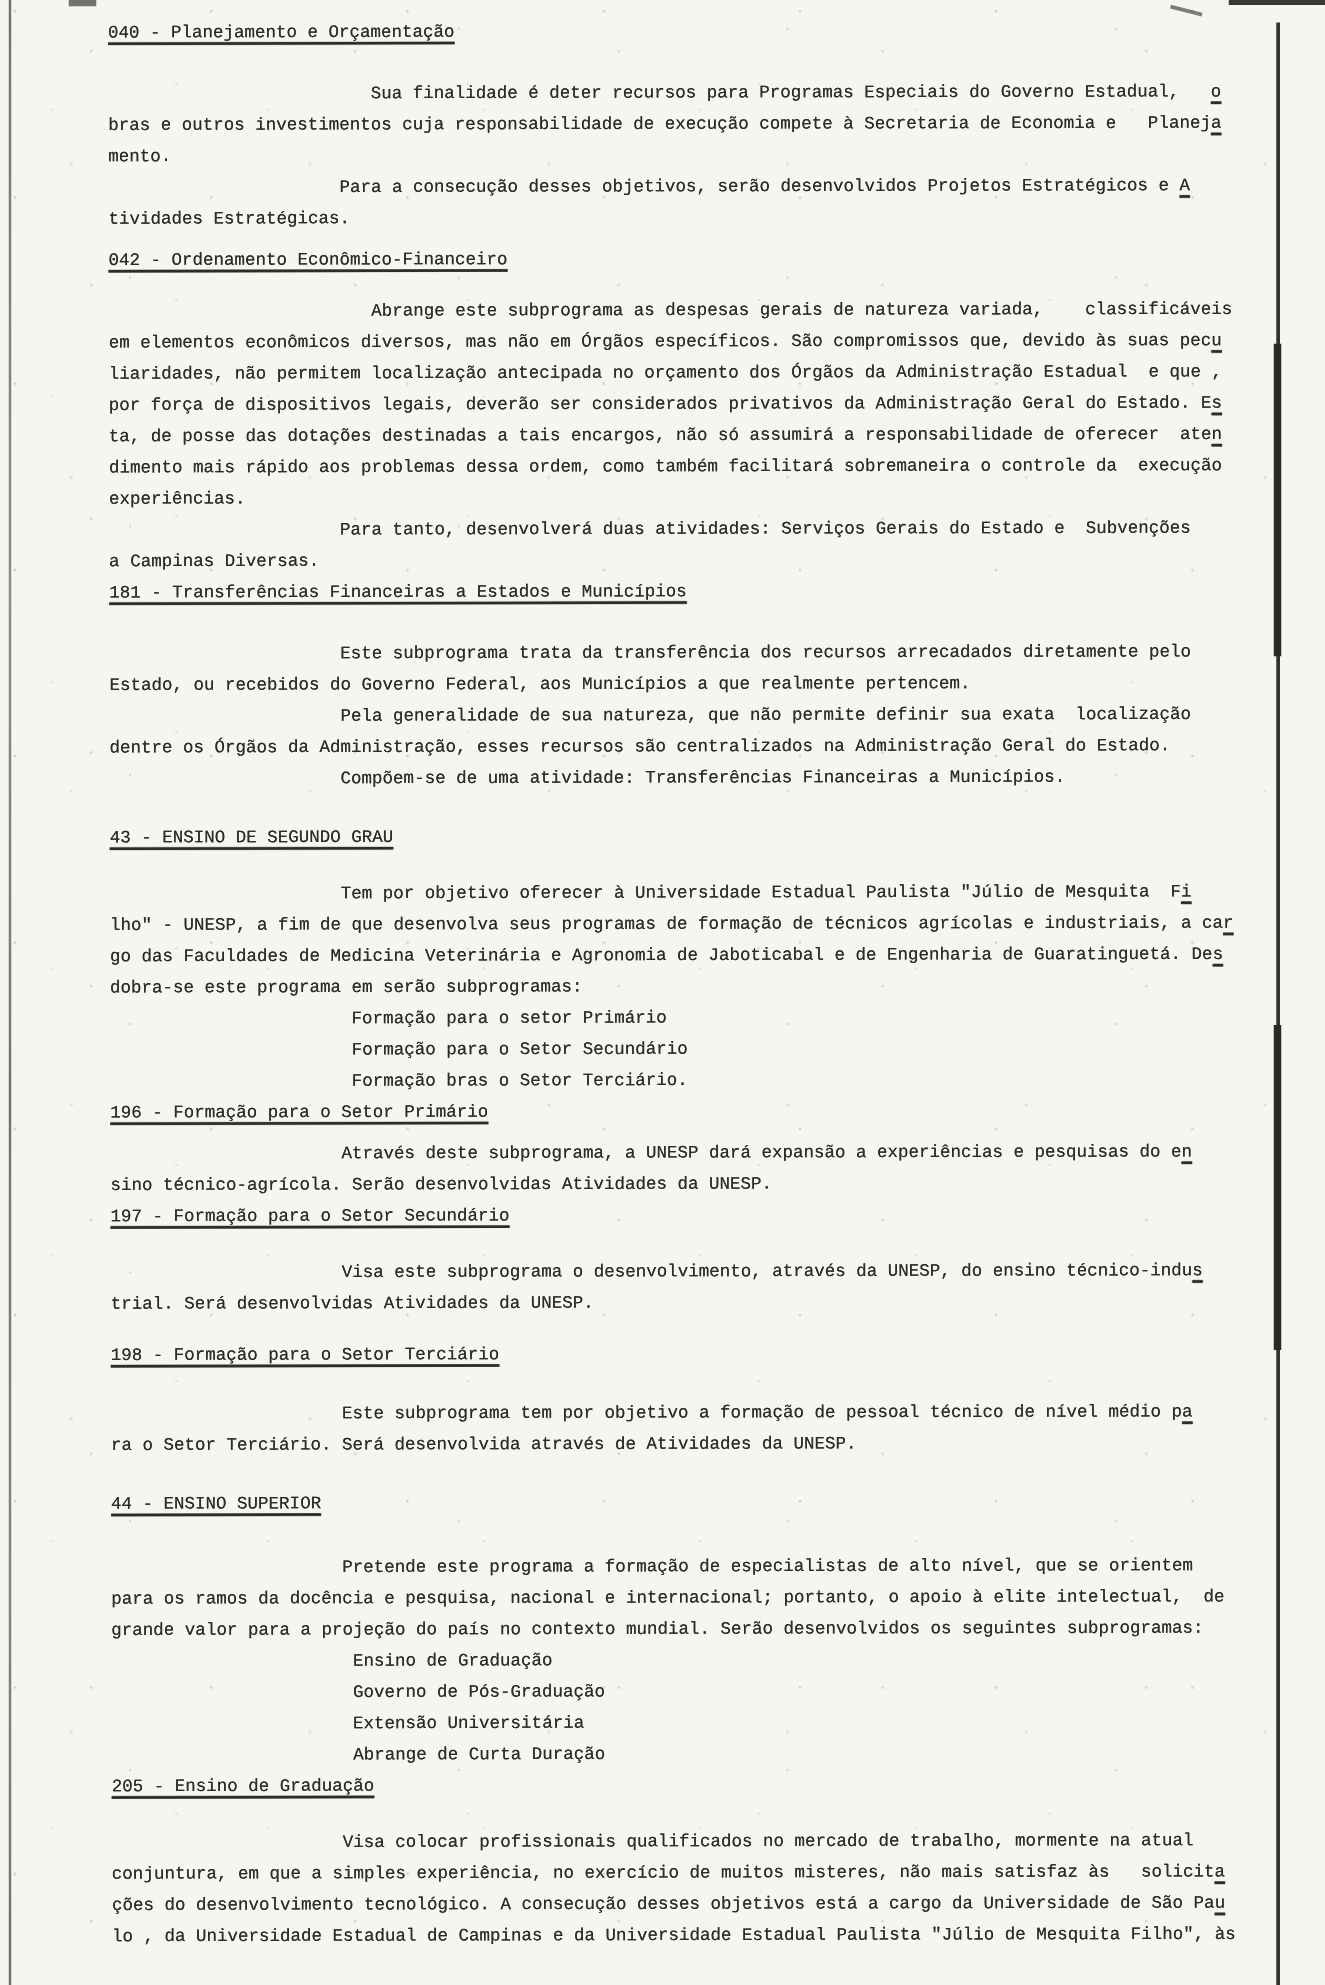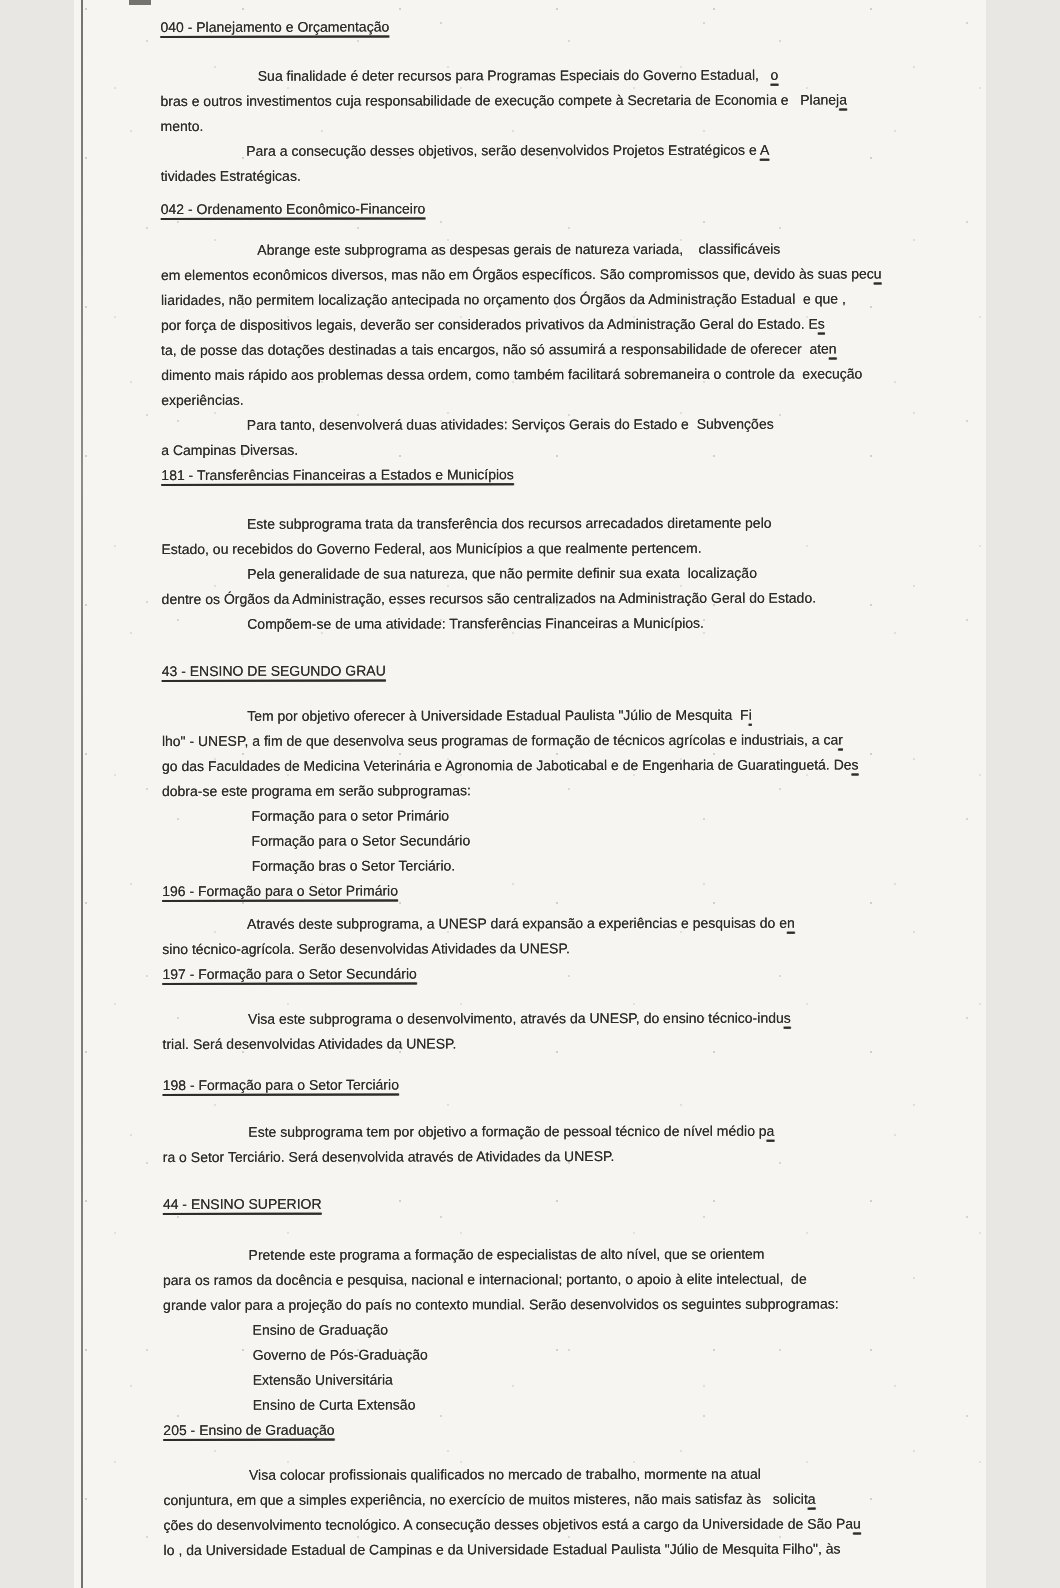--- a/index.html
+++ b/index.html
@@ -1,31 +1,31 @@
 <!DOCTYPE html>
 <html lang="pt-BR"><head>
 <meta charset="utf-8">
 <title>Documento digitalizado</title>
 <style>
   html,body{margin:0;padding:0;background:#e8e7e3;}
   .page{
     position:relative;
-    width:912px;height:1588px;
+    width:1060px;height:1588px;
     margin:0 auto;
     background-color:#f6f5f1;
     background-image:
       radial-gradient(circle at 12px 9px, rgba(40,38,34,.18) 0.7px, transparent 1.4px),
       radial-gradient(circle at 73px 41px, rgba(40,38,34,.14) 0.8px, transparent 1.5px),
       radial-gradient(circle at 41px 88px, rgba(40,38,34,.12) 0.6px, transparent 1.2px),
       radial-gradient(circle at 104px 23px, rgba(40,38,34,.15) 0.7px, transparent 1.3px),
       radial-gradient(circle at 57px 131px, rgba(40,38,34,.11) 0.9px, transparent 1.6px),
       radial-gradient(circle at 141px 67px, rgba(40,38,34,.13) 0.6px, transparent 1.2px);
     background-size:157px 149px,211px 187px,173px 229px,263px 199px,191px 251px,233px 173px;
     overflow:hidden;
-    font-family:Liberation Sans, sans-serif;
+    font-family:Liberation Mono, monospace;
     color:#2e2c29;
   }
   
   .edge-left{
     position:absolute;left:7px;top:0;width:2px;height:1588px;
     background:linear-gradient(180deg,#4a4844 0%,#6a6862 30%,#4a4844 55%,#5f5d58 80%,#474540 100%);
     opacity:.75;
   }
   .edge-right{
     position:absolute;left:1021px;top:18px;width:3px;height:1570px;
@@ -146,21 +146,21 @@
       <div class="heading">44 - ENSINO SUPERIOR</div>
       <div class="paragraph">
         <div class="line"><span>                      Pretende este programa a formação de especialistas de alto nível, que se orientem</span></div>
         <div class="line"><span>para os ramos da docência e pesquisa, nacional e internacional; portanto, o apoio à elite intelectual,  de</span></div>
         <div class="line"><span>grande valor para a projeção do país no contexto mundial. Serão desenvolvidos os seguintes subprogramas:</span></div>
       </div>
       <div class="list">
         <div class="line"><span>                       Ensino de Graduação</span></div>
         <div class="line"><span>                       Governo de Pós-Graduação</span></div>
         <div class="line"><span>                       Extensão Universitária</span></div>
-        <div class="line"><span>                       Ensino de Curta Extensão</span></div>
+        <div class="line"><span>                       Abrange de Curta Duração</span></div>
       </div>
       <div class="heading">205 - Ensino de Graduação</div>
       <div class="paragraph">
         <div class="line"><span>                      Visa colocar profissionais qualificados no mercado de trabalho, mormente na atual</span></div>
         <div class="line"><span>conjuntura, em que a simples experiência, no exercício de muitos misteres, não mais satisfaz às   solicit</span><span class="hyph">a</span></div>
         <div class="line"><span>ções do desenvolvimento tecnológico. A consecução desses objetivos está a cargo da Universidade de São Pa</span><span class="hyph">u</span></div>
         <div class="line"><span>lo , da Universidade Estadual de Campinas e da Universidade Estadual Paulista "Júlio de Mesquita Filho", às</span></div>
       </div>
     </div>
 </div>

